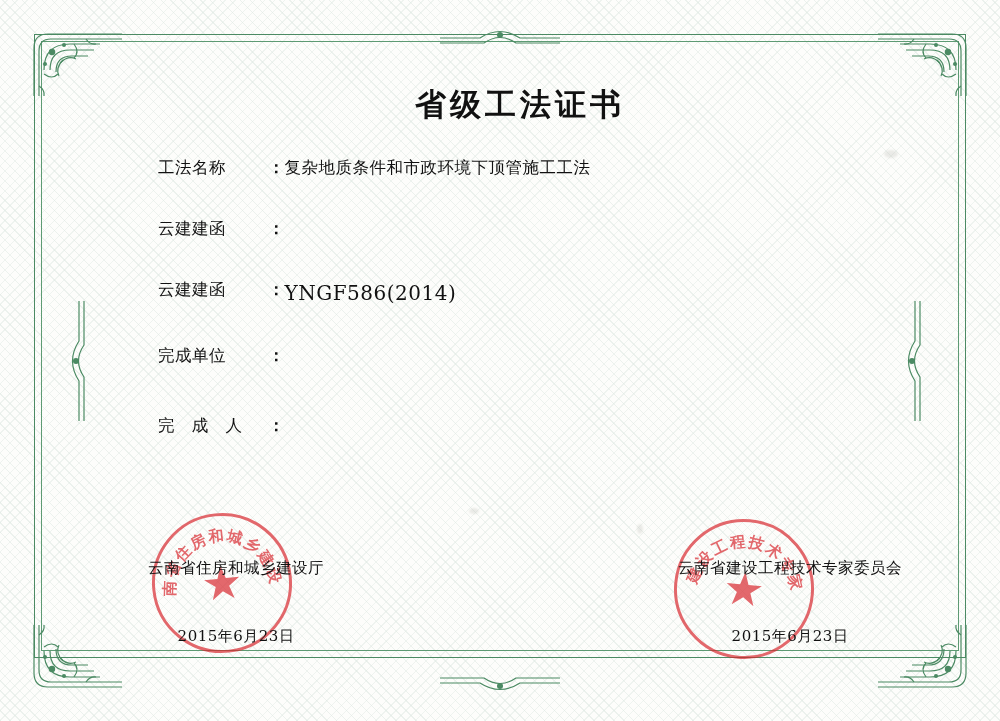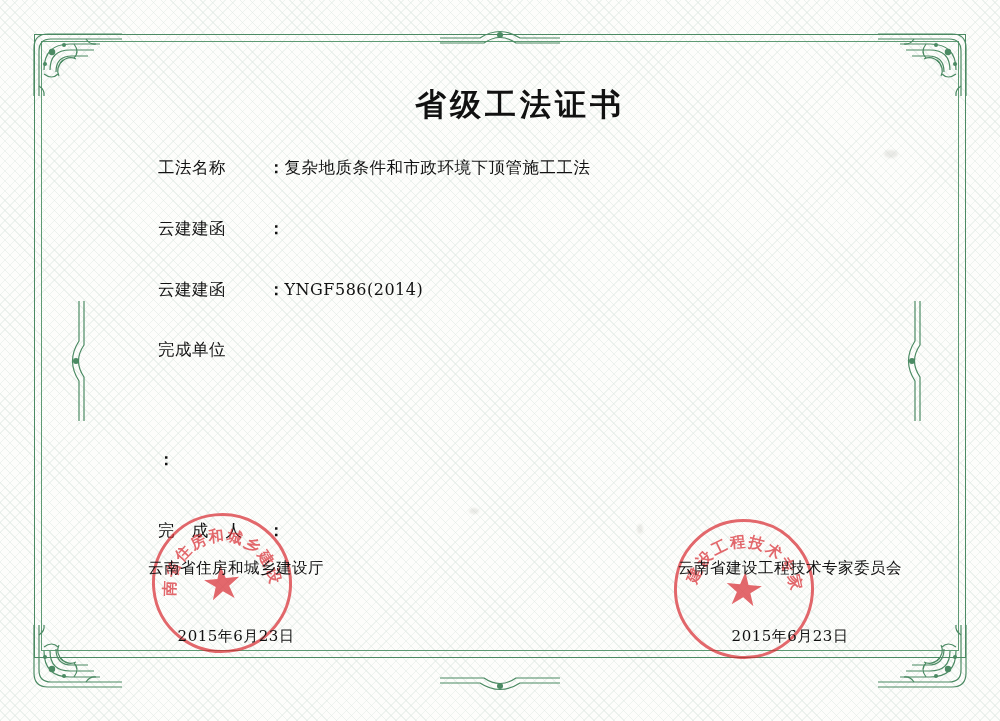--- a/index.html
+++ b/index.html
@@ -105,22 +105,22 @@
     line-height: 1.5;
   }
   .field-value {
     flex: 1;
     font-size: 16.5px;
     color: #111;
     line-height: 1.5;
     letter-spacing: 0.5px;
   }
   .field-value .line2 { display: block; }
-  .mono-ish { font-family: "DejaVu Serif", "Liberation Serif", serif; font-size: 16px; }
-  .row-unit { margin-bottom: 46px; flex-direction: column; }
+  .mono-ish { font-family: "DejaVu Serif", "Liberation Serif", serif; font-size: 20px; }
+  .row-unit { margin-bottom: 46px; }
   .row-people .field-label { letter-spacing: 6px; }
 
   
   .footer {
     position: absolute;
     left: 0;
     bottom: 70px;
     width: 1000px;
     height: 80px;
   }

